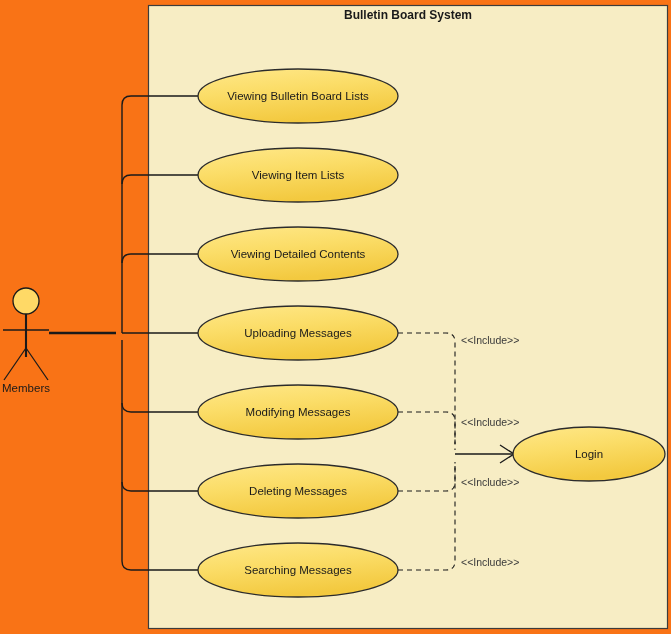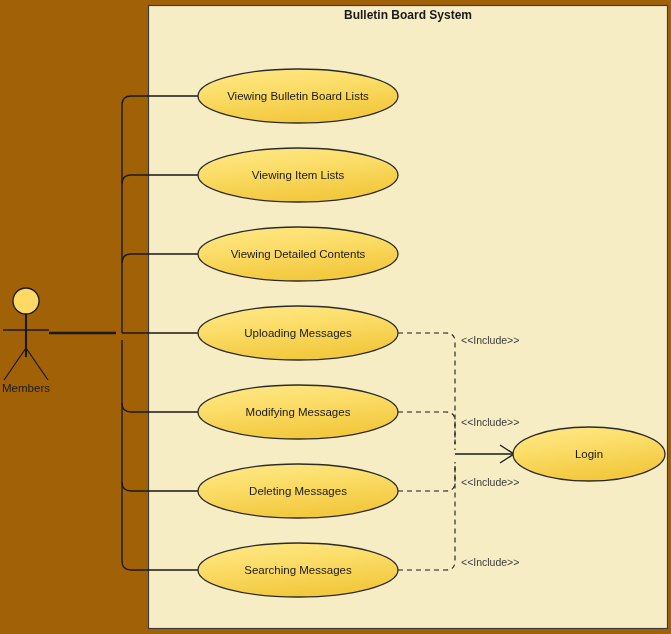--- a/index.html
+++ b/index.html
@@ -4,21 +4,21 @@
 <style>
   html, body {
     margin: 0;
     padding: 0;
     background: #ffffff;
   }
   #canvas {
     position: relative;
     width: 671px;
     height: 634px;
-    background: #a16207;
+    background: #f97316;
     font-family: "Liberation Sans", sans-serif;
     overflow: hidden;
   }
   #diagram-svg {
     position: absolute;
     left: 0;
     top: 0;
     width: 671px;
     height: 634px;
   }

